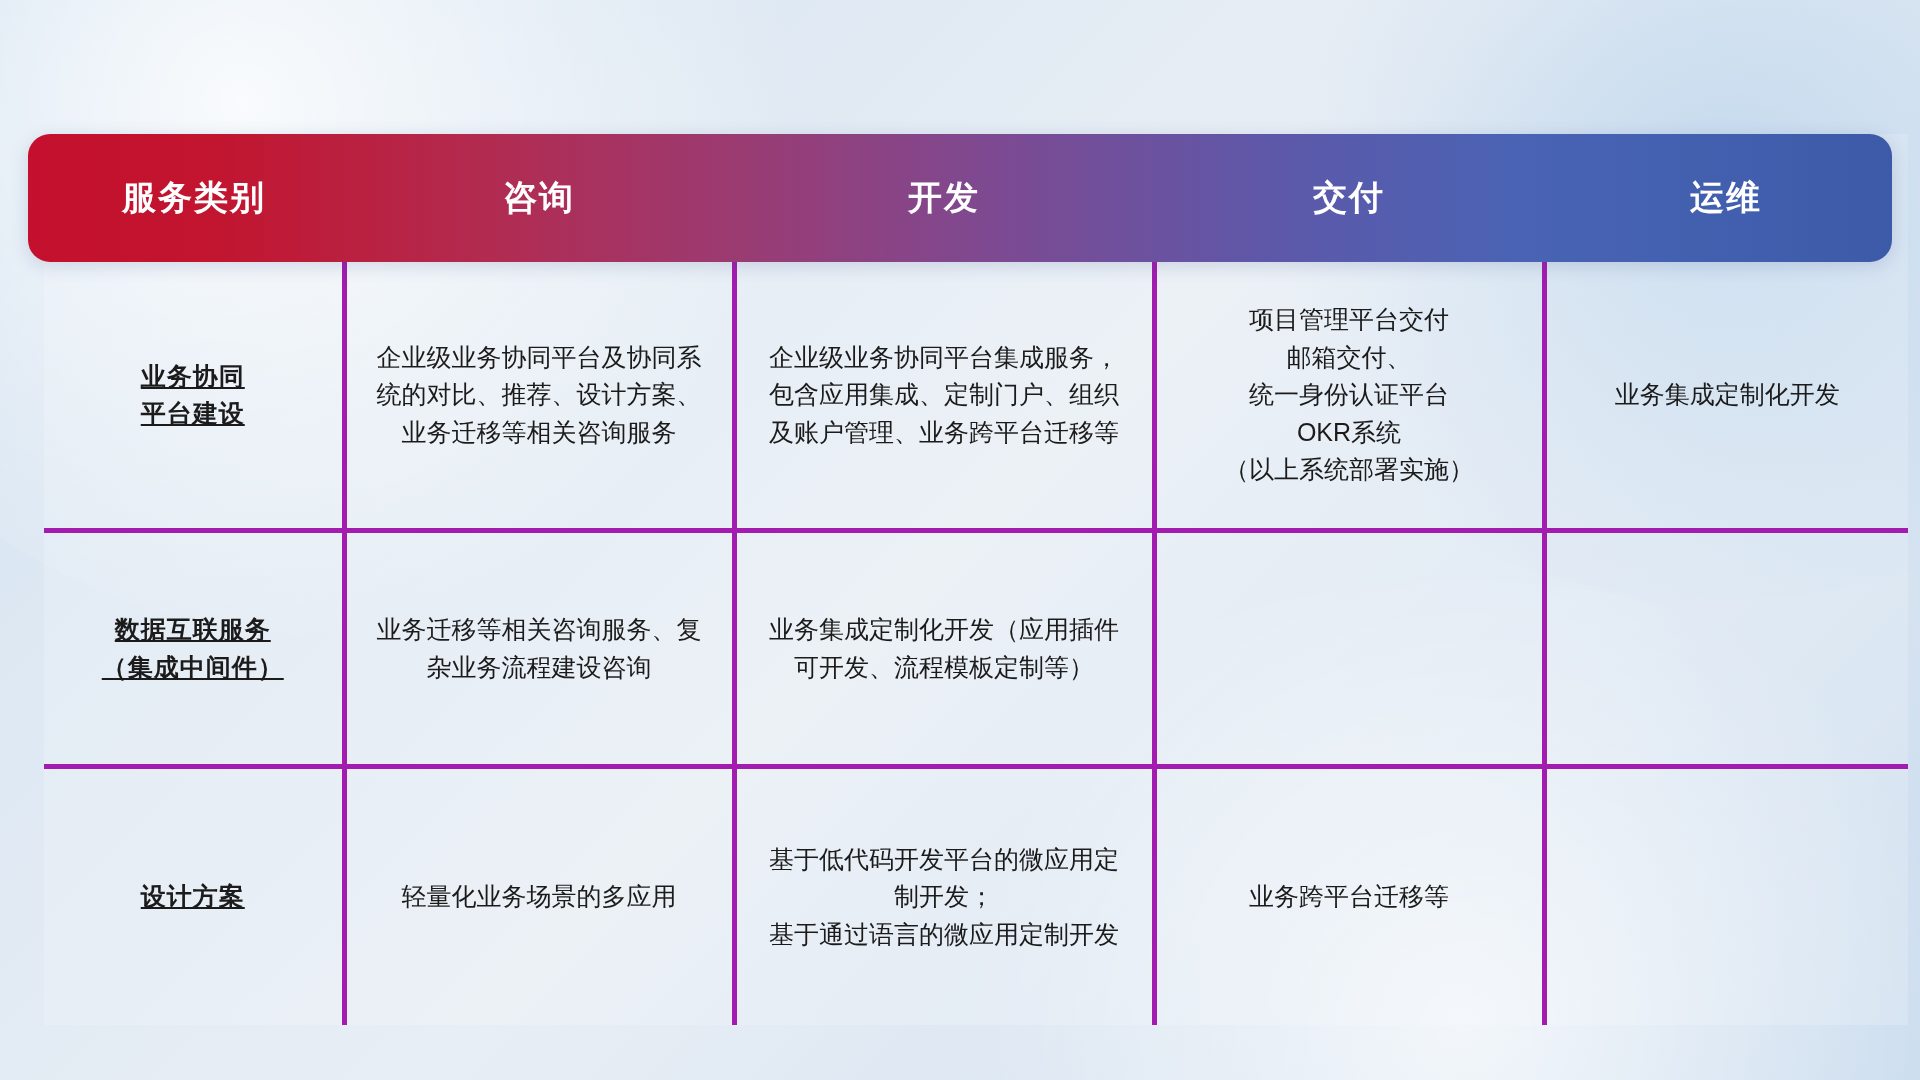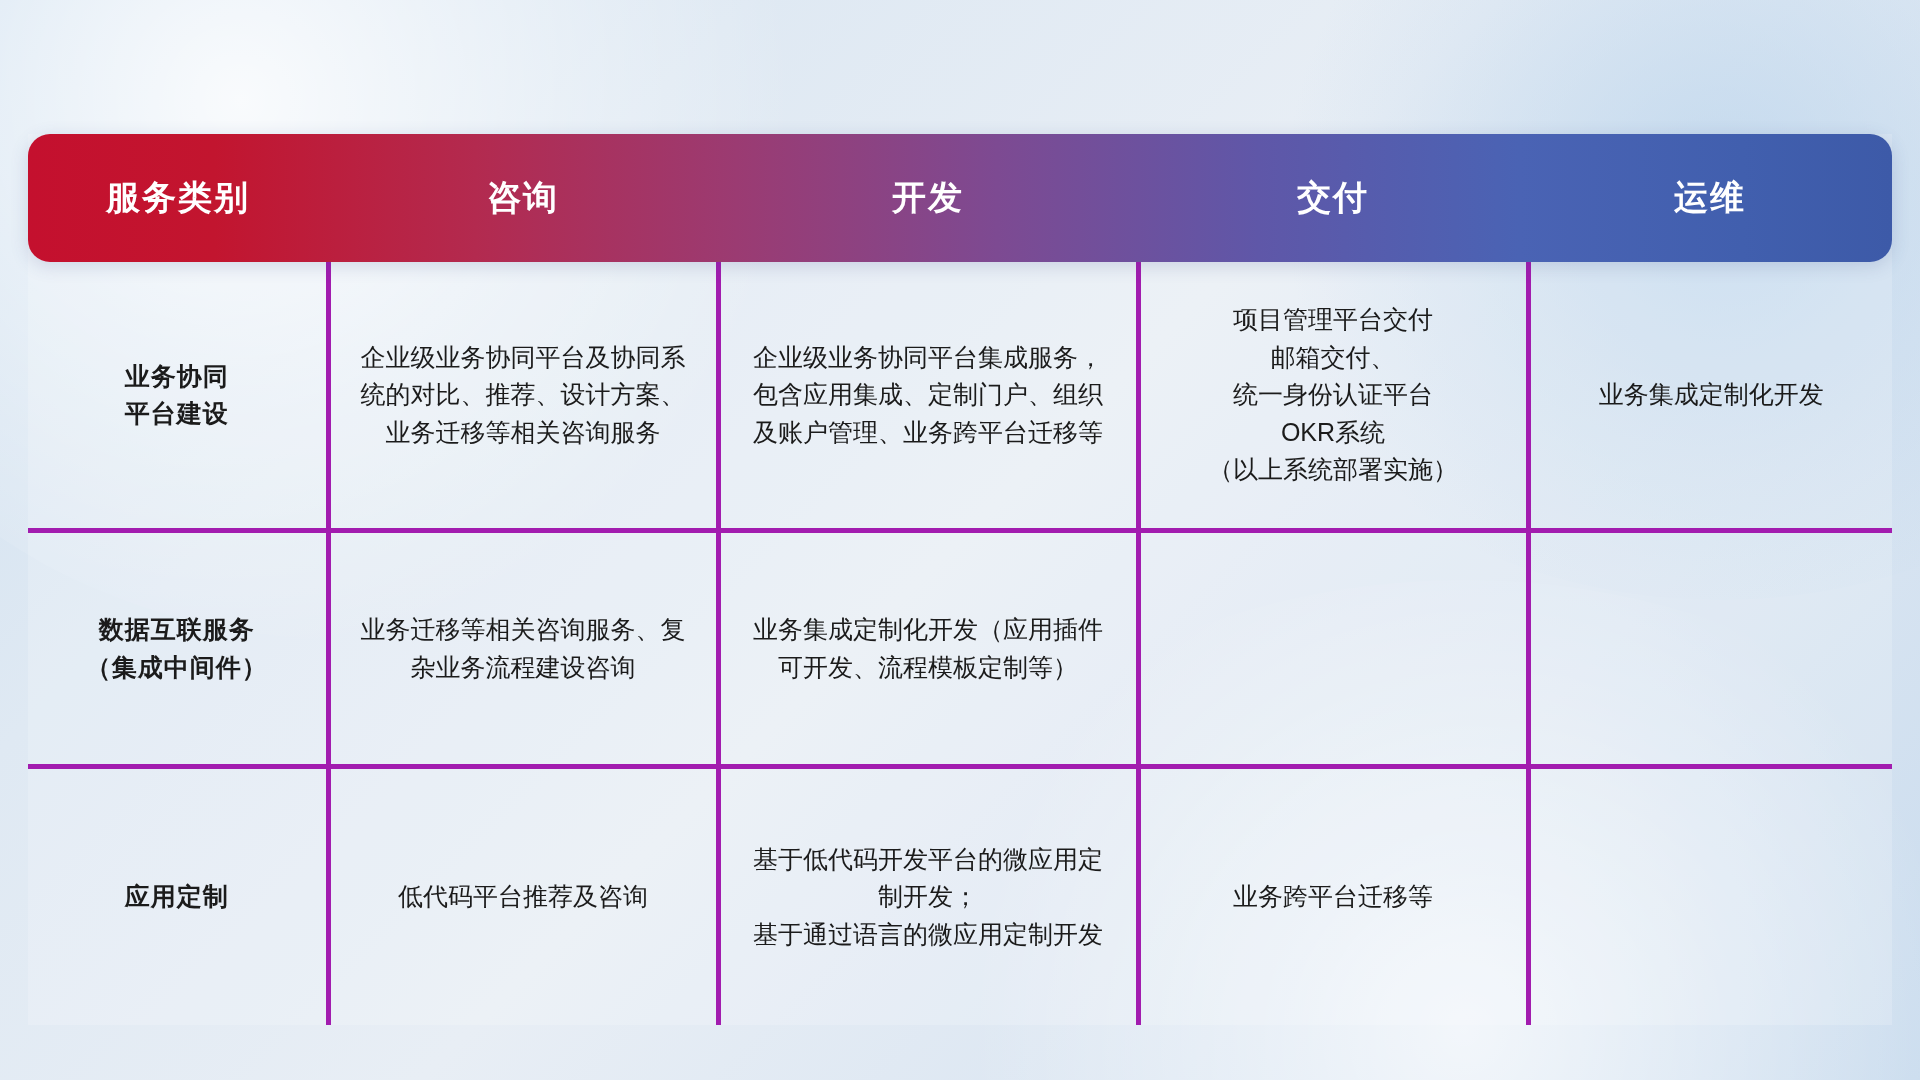--- a/index.html
+++ b/index.html
@@ -38,21 +38,21 @@
 
   .slide {
     position: relative;
     width: 1920px;
     height: 1080px;
     box-sizing: border-box;
   }
 
   .table-wrap {
     position: absolute;
-    left: 28px;
+    left: 44px;
     top: 134px;
     width: 1864px;
   }
 
   table.matrix {
     width: 100%;
     border-collapse: collapse;
     table-layout: fixed;
     background: rgba(255,255,255,0.18);
   }
@@ -113,20 +113,21 @@
   table.matrix tbody tr td:last-child  { border-right: none; }
   table.matrix tbody tr:first-child td { border-top: none; }
   table.matrix tbody tr:last-child td  { border-bottom: none; text-align: center; }
 
   td.rowhead {
     color: #4a7fd4;
     font-weight: bold;
     font-size: 30px;
     line-height: 1.35;
     letter-spacing: 1px;
+    text-decoration: underline;
   }
 
   .col-1 { width: 300px; }
   .col-2 { width: 390px; }
   .col-3 { width: 420px; }
   .col-4 { width: 390px; }
   .col-5 { width: 364px; }
 
   .cell-text {
     display: block;
@@ -207,24 +208,24 @@
           </td>
           <td>
             <span class="cell-text"></span>
           </td>
           <td>
             <span class="cell-text"></span>
           </td>
         </tr>
         <tr class="row-3">
           <td class="rowhead">
-            <span class="cell-text">应用定制</span>
-          </td>
-          <td>
-            <span class="cell-text">低代码平台推荐及咨询</span>
+            <span class="cell-text">设计方案</span>
+          </td>
+          <td>
+            <span class="cell-text">轻量化业务场景的多应用</span>
           </td>
           <td>
             <span class="cell-text">基于低代码开发平台的微应用定
 制开发；
 基于通过语言的微应用定制开发</span>
           </td>
           <td>
             <span class="cell-text">业务跨平台迁移等</span>
           </td>
           <td>

